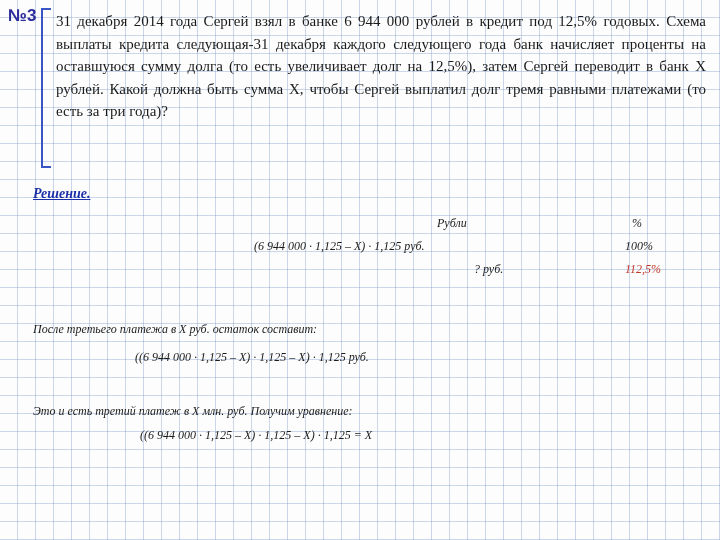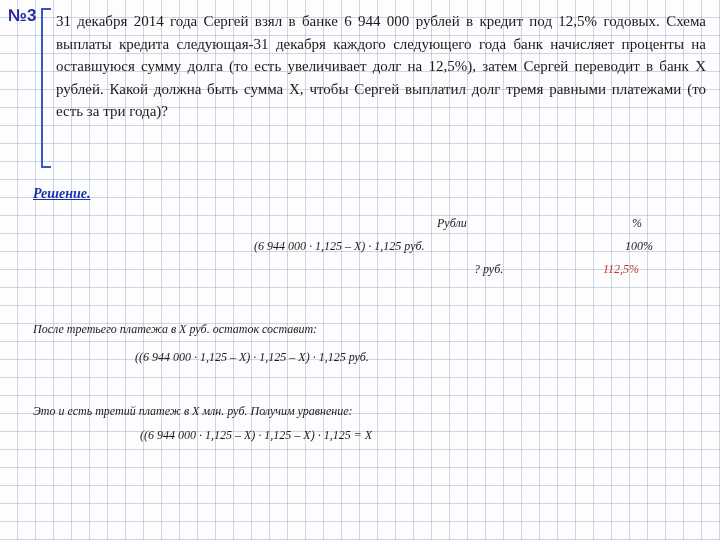--- a/index.html
+++ b/index.html
@@ -90,21 +90,21 @@
   }
   .hdr-pct {
     left: 632px;
     top: 216px;
   }
   .row1-label { left: 33px; top: 239px; }
   .row1-val   { left: 254px; top: 239px; }
   .row1-pct   { left: 625px; top: 239px; text-align: right; }
   .row2-label { left: 33px; top: 262px; }
   .row2-val   { left: 460px; top: 262px; margin-left: 14px; }
-  .row2-pct   { left: 603px; top: 262px; color: #c0392b; }
+  .row2-pct   { left: 625px; top: 262px; color: #c0392b; }
   .row3-val   { left: 282px; top: 285px; }
   .row4-label { left: 33px; top: 322px; }
   .row5-val   { left: 135px; top: 350px; }
   .row6-label { left: 33px; top: 404px; }
   .row7-val   { left: 140px; top: 428px; }
 </style>
 </head>
 <body>
 
 <div class="slide">

